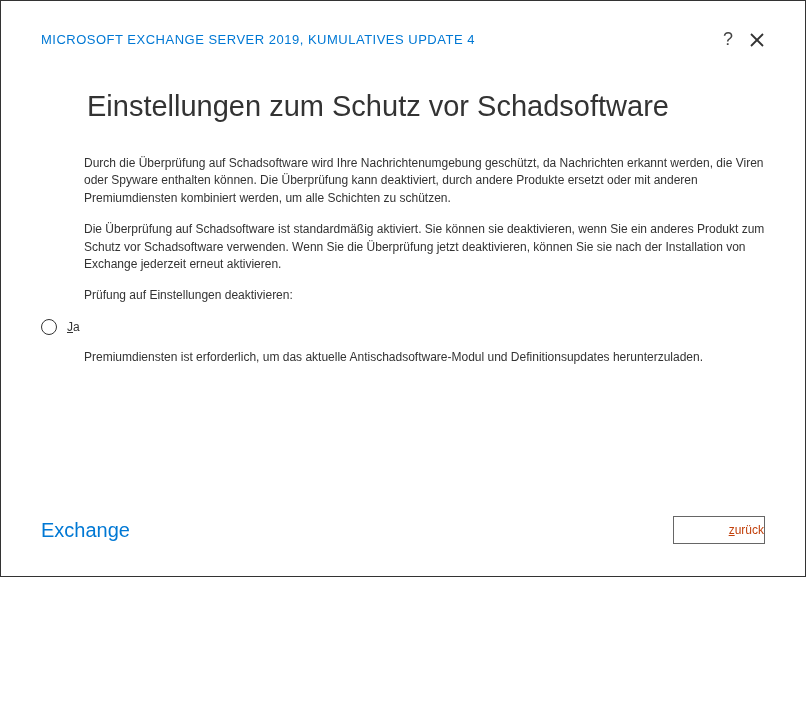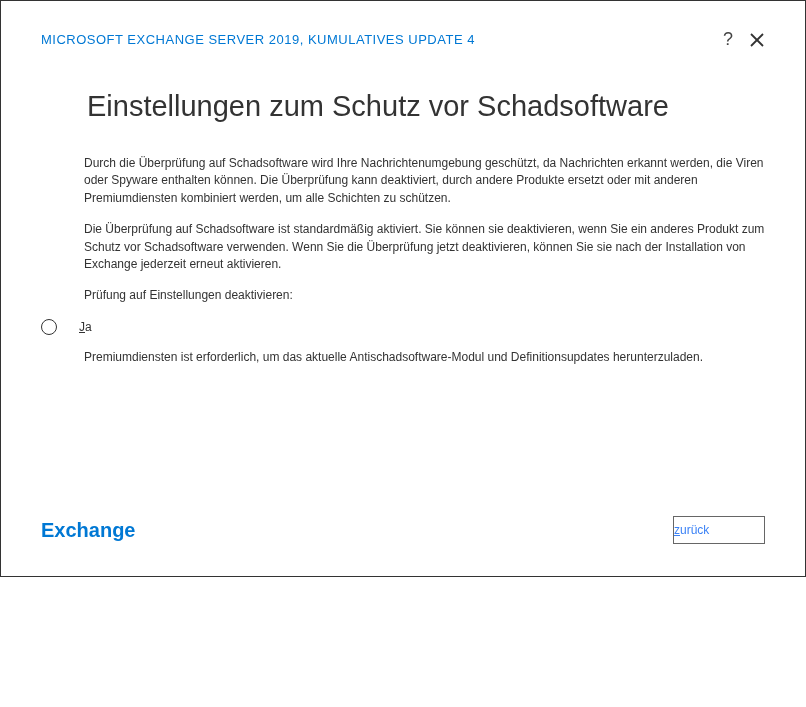--- a/index.html
+++ b/index.html
@@ -74,21 +74,21 @@
       margin-bottom: 14px;
       margin-left: 43px;
     }
     .radio-group {
       margin-top: 4px;
       margin-bottom: 14px;
     }
     .radio-item {
       display: flex;
       align-items: center;
-      gap: 22px;
+      gap: 10px;
       margin-bottom: 8px;
       cursor: pointer;
     }
     .radio-circle {
       width: 16px;
       height: 16px;
       border: 1.5px solid #333;
       border-radius: 50%;
       display: flex;
       align-items: center;
@@ -112,38 +112,38 @@
     }
     .footer {
       display: flex;
       align-items: center;
       justify-content: space-between;
       padding: 0 40px 32px 40px;
     }
     .brand {
       color: #0078d4;
       font-size: 20px;
-      font-weight: 700;
+      font-weight: 400;
       font-family: "Segoe UI", Arial, sans-serif;
     }
     .footer-buttons {
       display: flex;
       gap: 14px;
     }
     .btn {
       min-width: 92px;
       height: 28px;
       border: 1.5px solid #666;
       background: #fff;
       font-size: 12px;
-      color: #3b82f6;
+      color: #c2410c;
       cursor: pointer;
       display: flex;
       align-items: center;
-      justify-content: flex-start;
+      justify-content: flex-end;
       font-family: inherit;
     }
     .btn .underline {
       text-decoration: underline;
     }
   </style>
 </head>
 <body>
 
 <div class="window">

